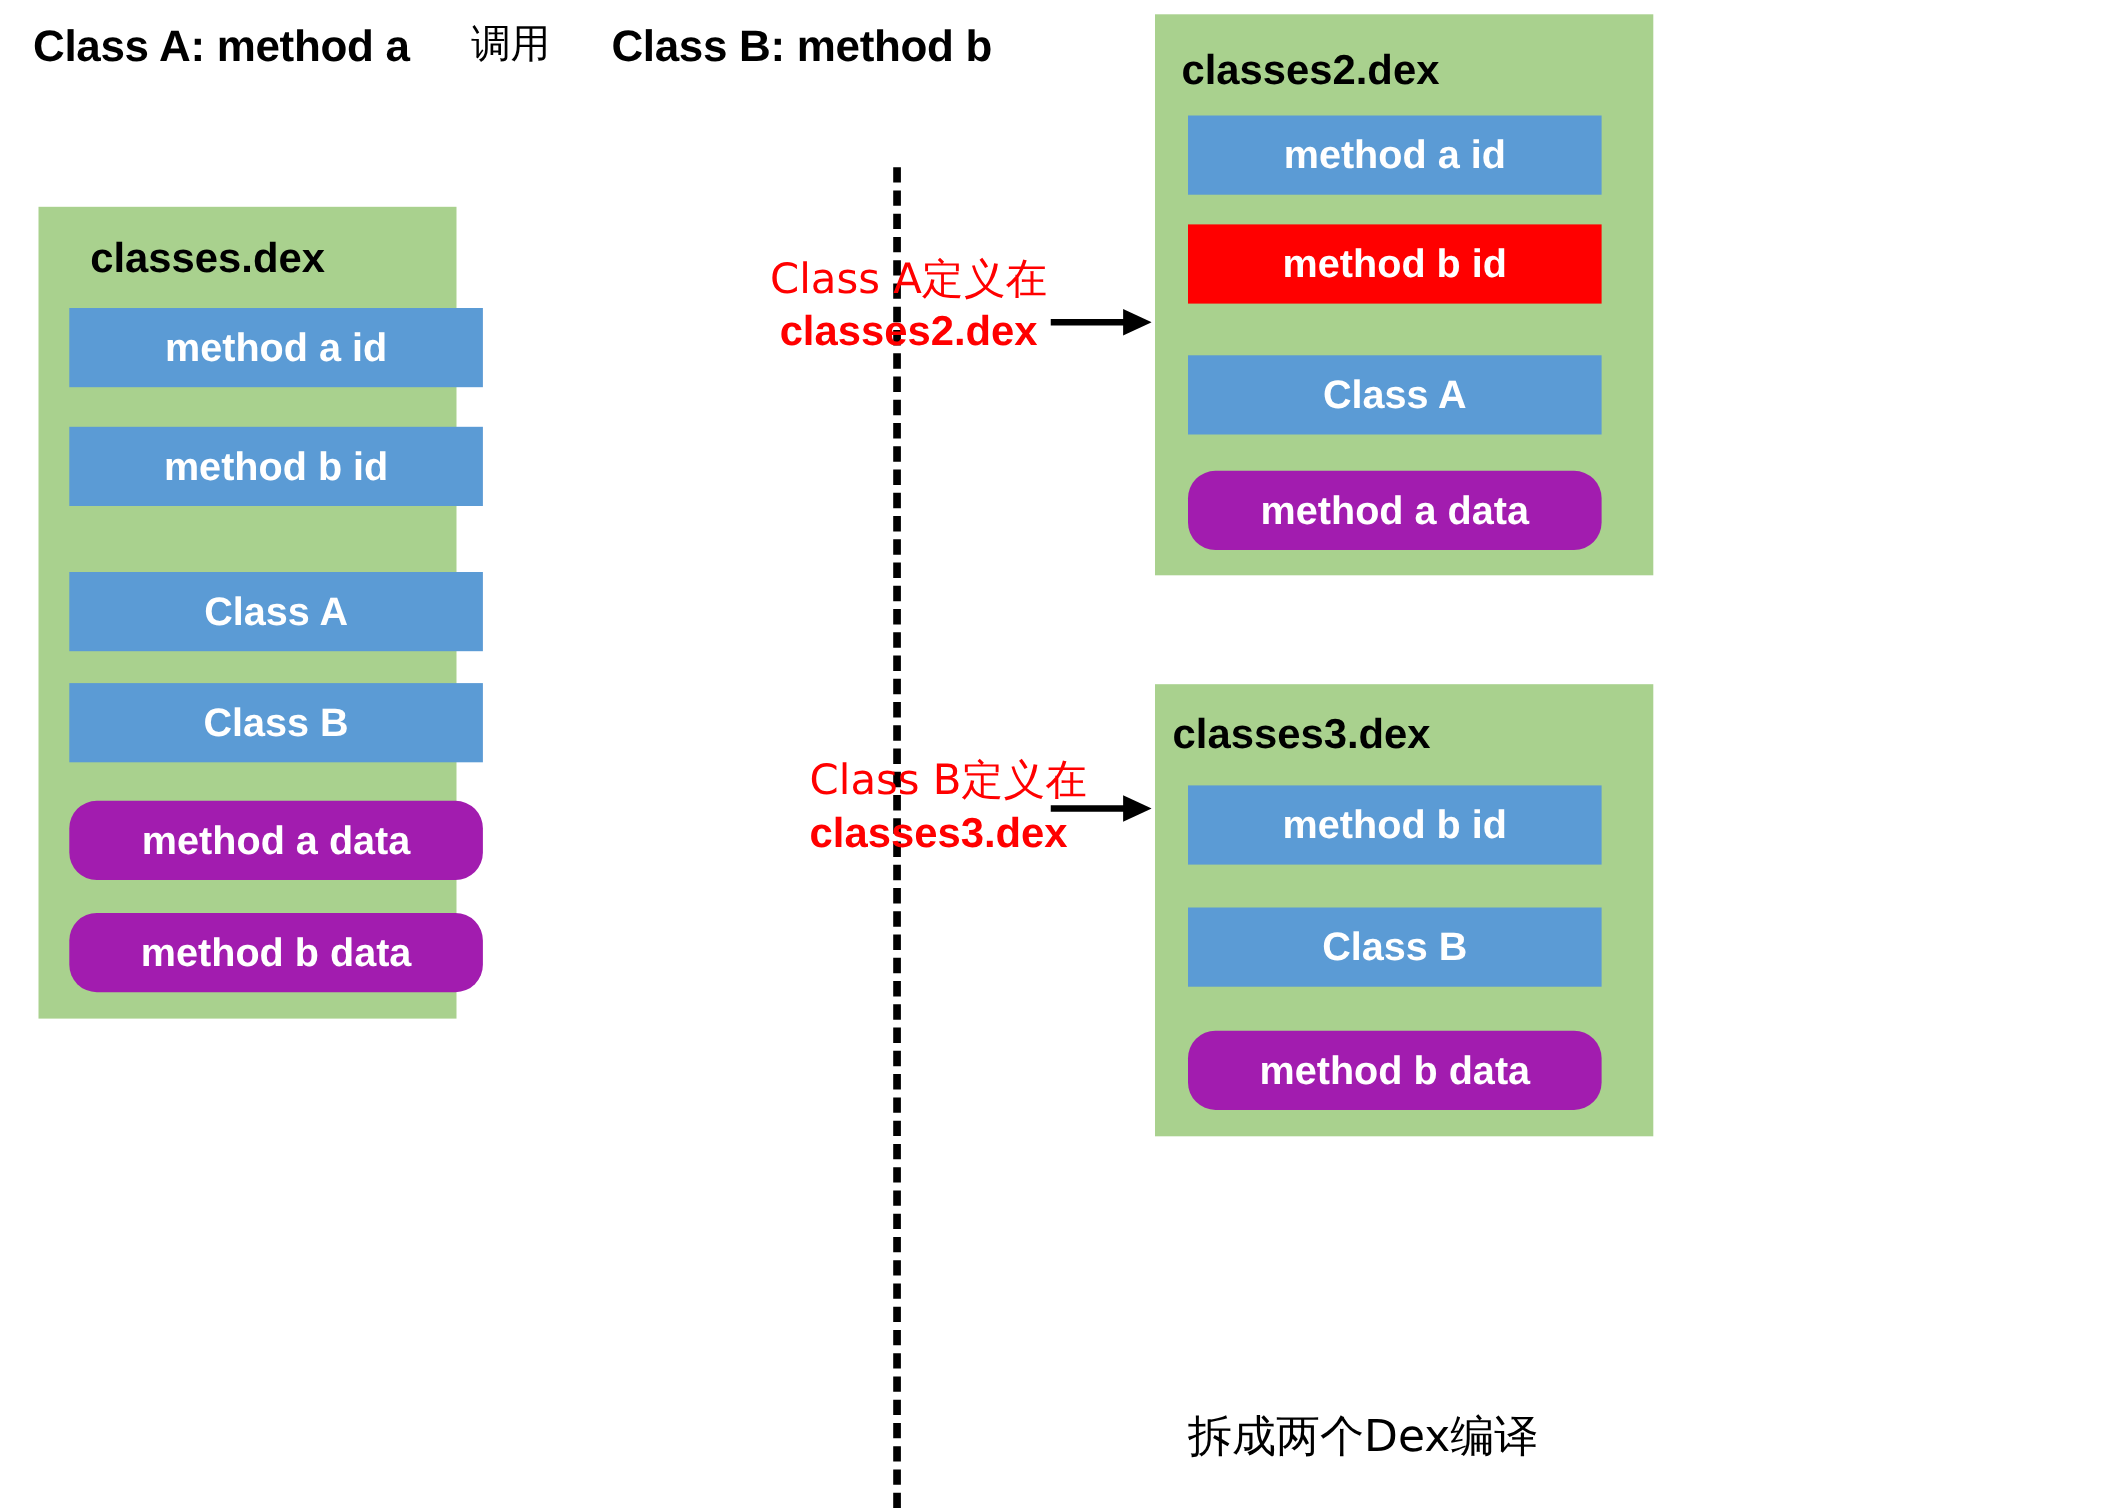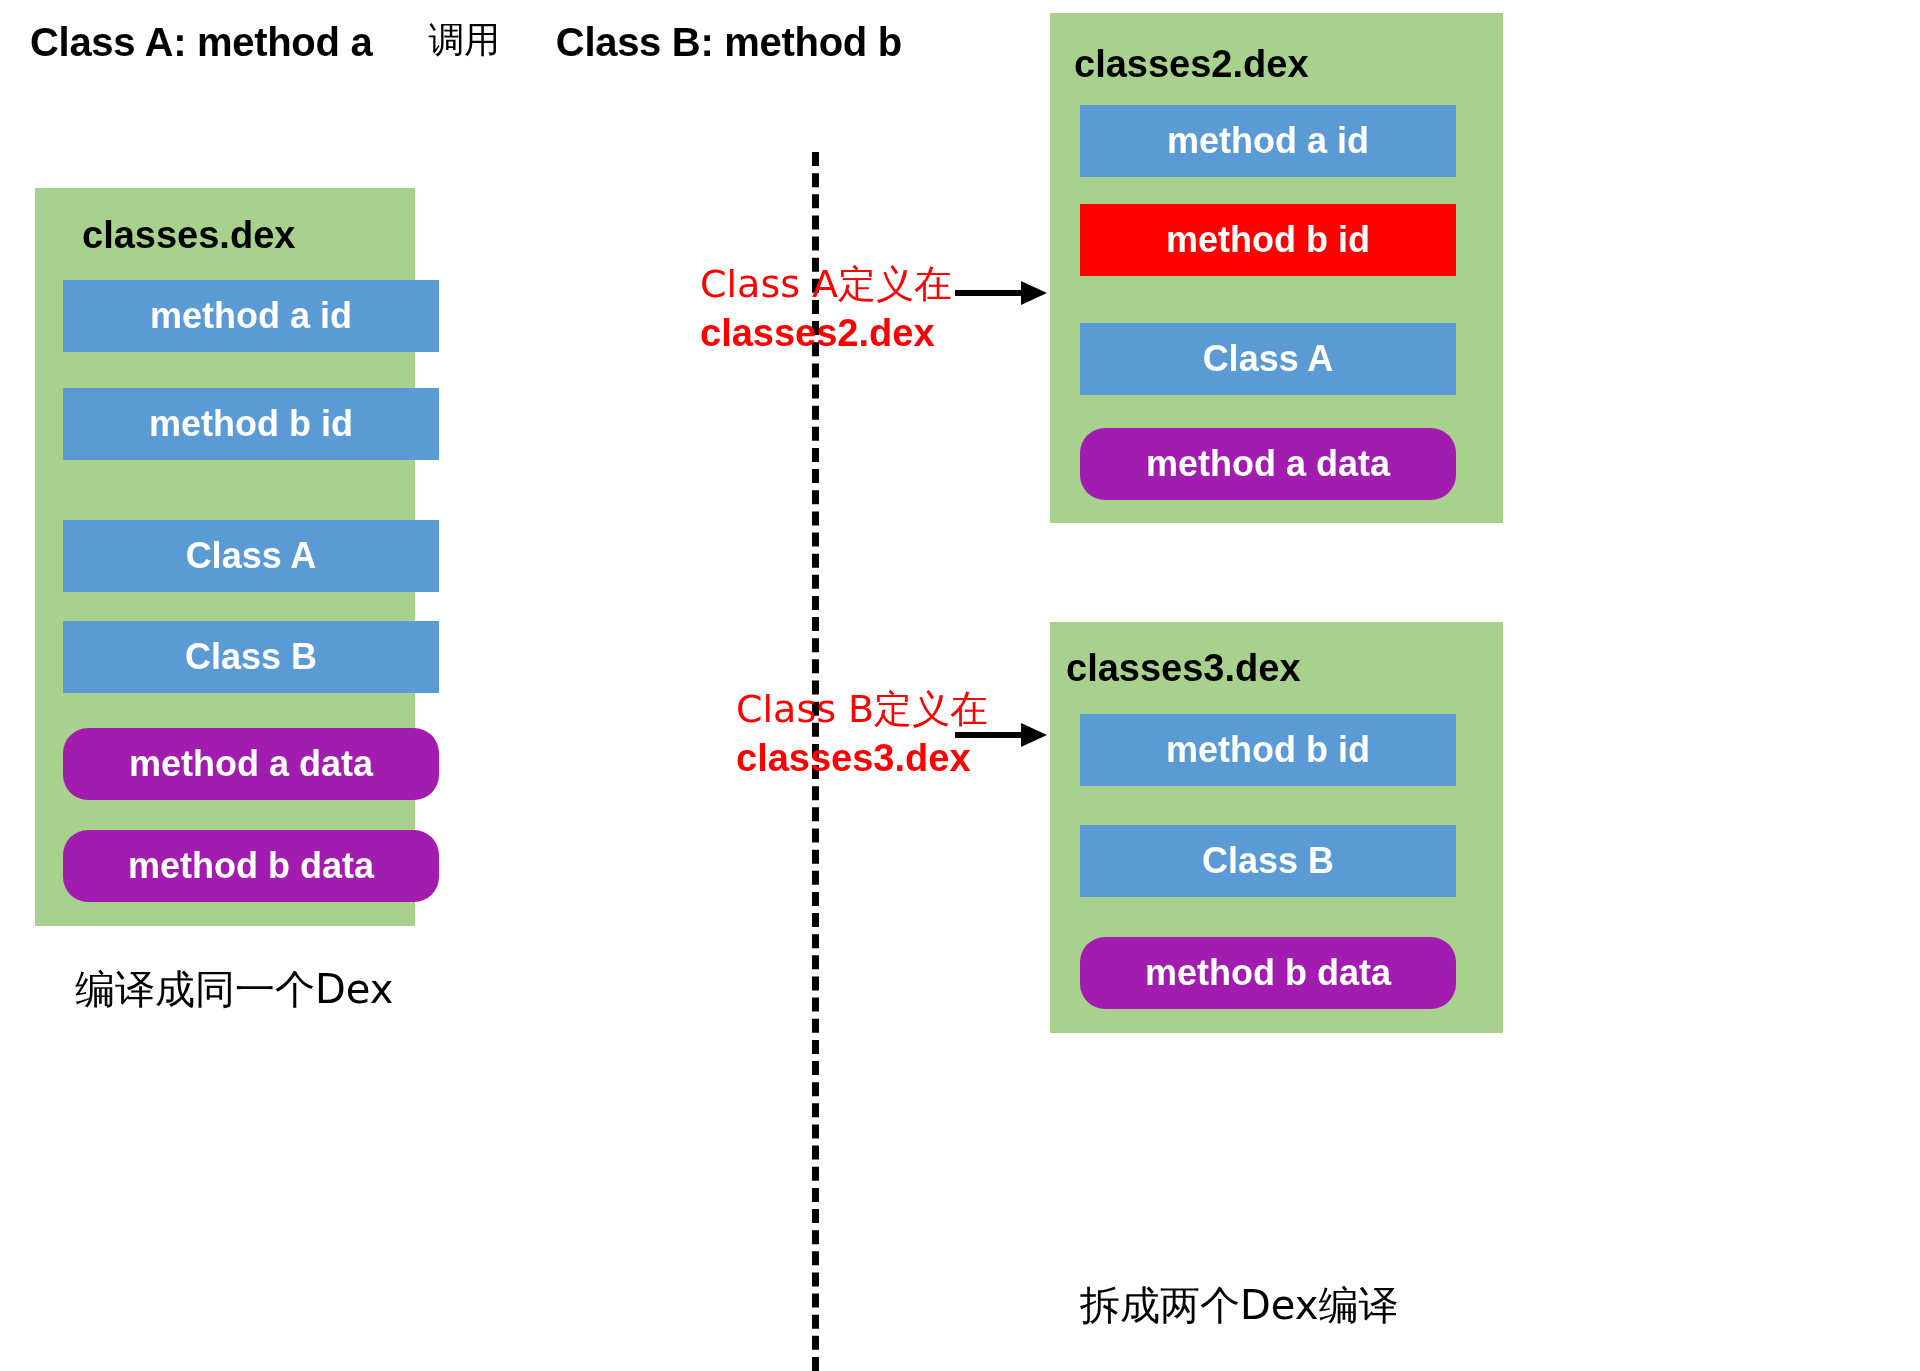--- a/index.html
+++ b/index.html
@@ -128,21 +128,21 @@
     color: #FF0000;
     font-weight: bold;
     font-size: 38px;
     line-height: 1.28;
     white-space: nowrap;
   }
   .annot .cn {
     font-family: "DejaVu Sans", "Liberation Sans", sans-serif;
     font-weight: normal;
   }
-  #annot-a { left: 700px; top: 260px; }
+  #annot-a { left: 700px; top: 229px; text-align: center; }
   #annot-b { left: 700px; top: 685px; margin-left: 36px; }
 
   
   .arrow { position: absolute; }
   #arrow-a { left: 955px; top: 278px; }
   #arrow-b { left: 955px; top: 720px; }
 
   
   .caption {
     position: absolute;
@@ -177,23 +177,20 @@
     <div class="dex-title">classes.dex</div>
 
     <div class="slot blue" id="s-l-0">method a id</div>
     <div class="slot blue" id="s-l-1">method b id</div>
     <div class="slot blue" id="s-l-2">Class A</div>
     <div class="slot blue" id="s-l-3">Class B</div>
     <div class="slot orange" id="s-l-4">method a data</div>
     <div class="slot orange" id="s-l-5">method b data</div>
   </div>
 
-  <div class="caption" id="caption-left">
-    <span class="cn">编译成同一个Dex</span>
-  </div>
 
   <div class="annot" id="annot-a">
     <div class="cn">Class A定义在</div>
     <div>classes2.dex</div>
   </div>
 
   <div class="arrow" id="arrow-a">
     <svg width="92" height="30" viewBox="0 0 92 30" xmlns="http://www.w3.org/2000/svg">
       <line x1="0" y1="15" x2="70" y2="15" stroke="#000000" stroke-width="6"></line>
       <polygon points="66,3 92,15 66,27" fill="#000000"></polygon>

